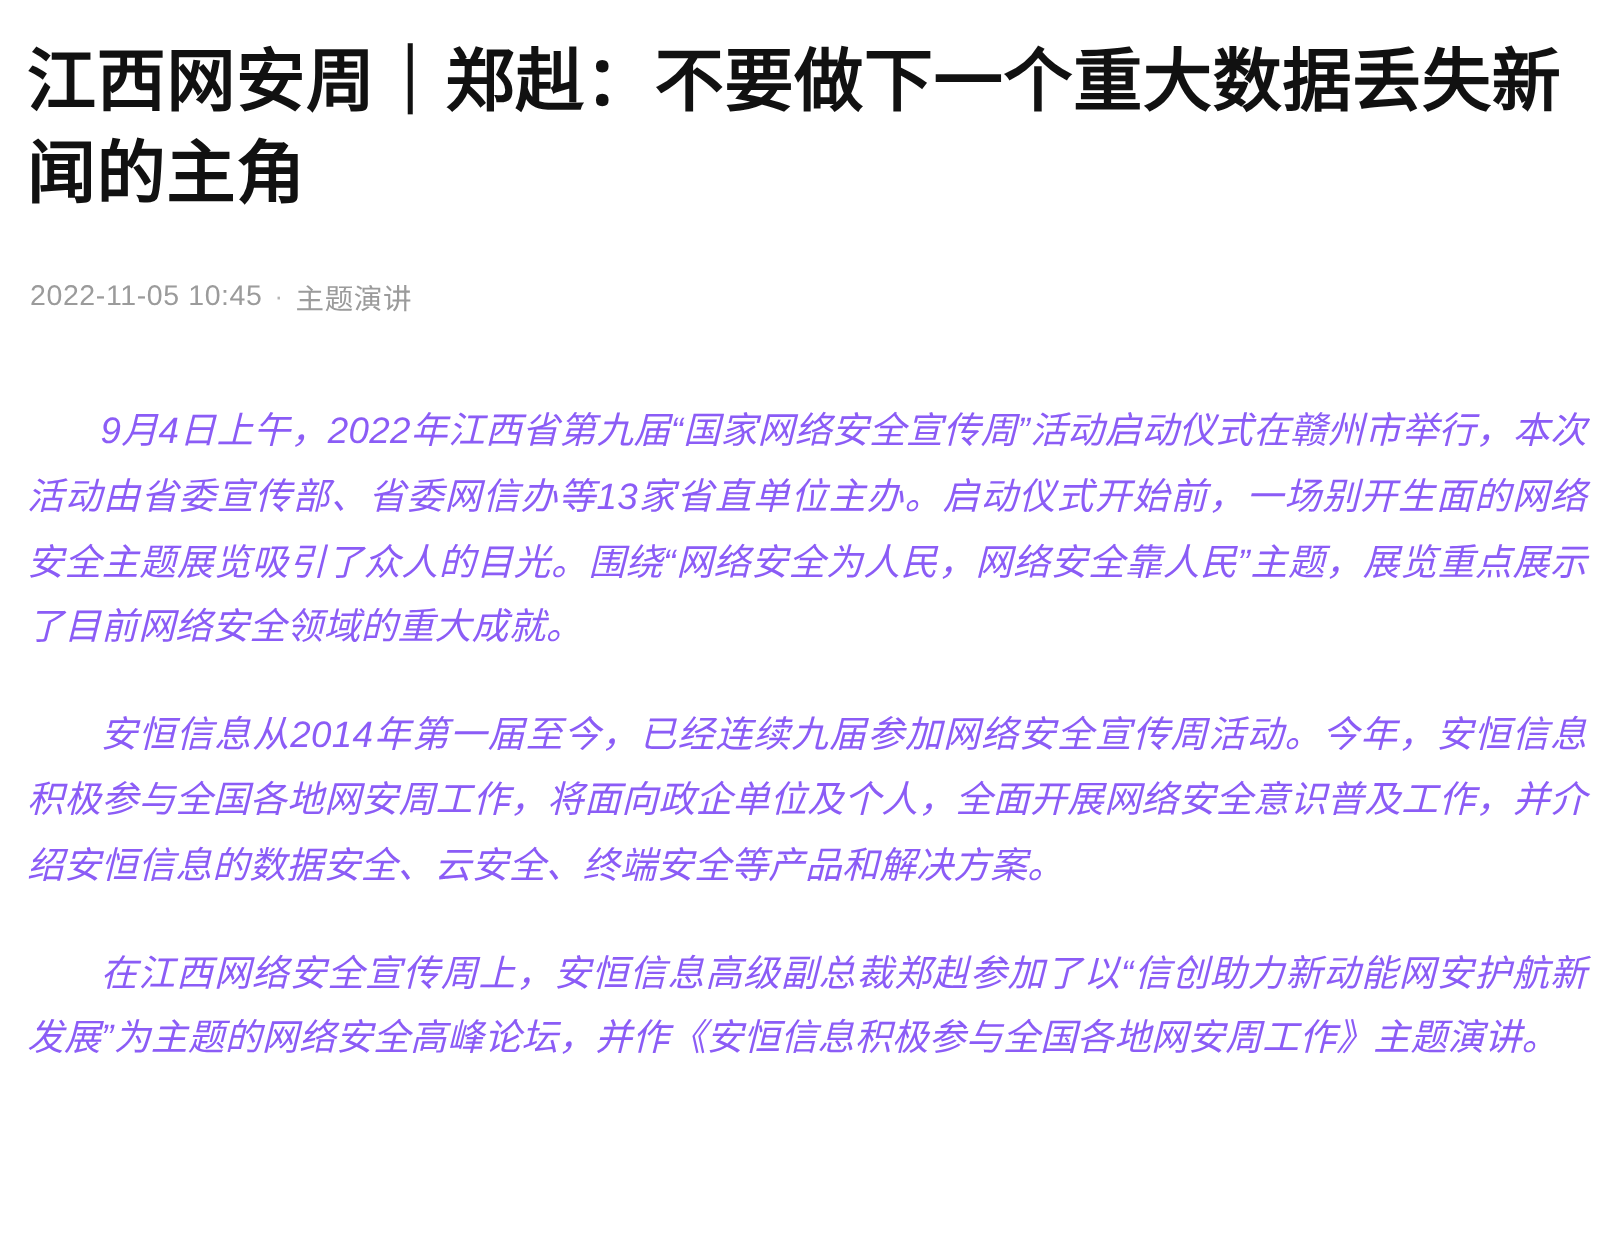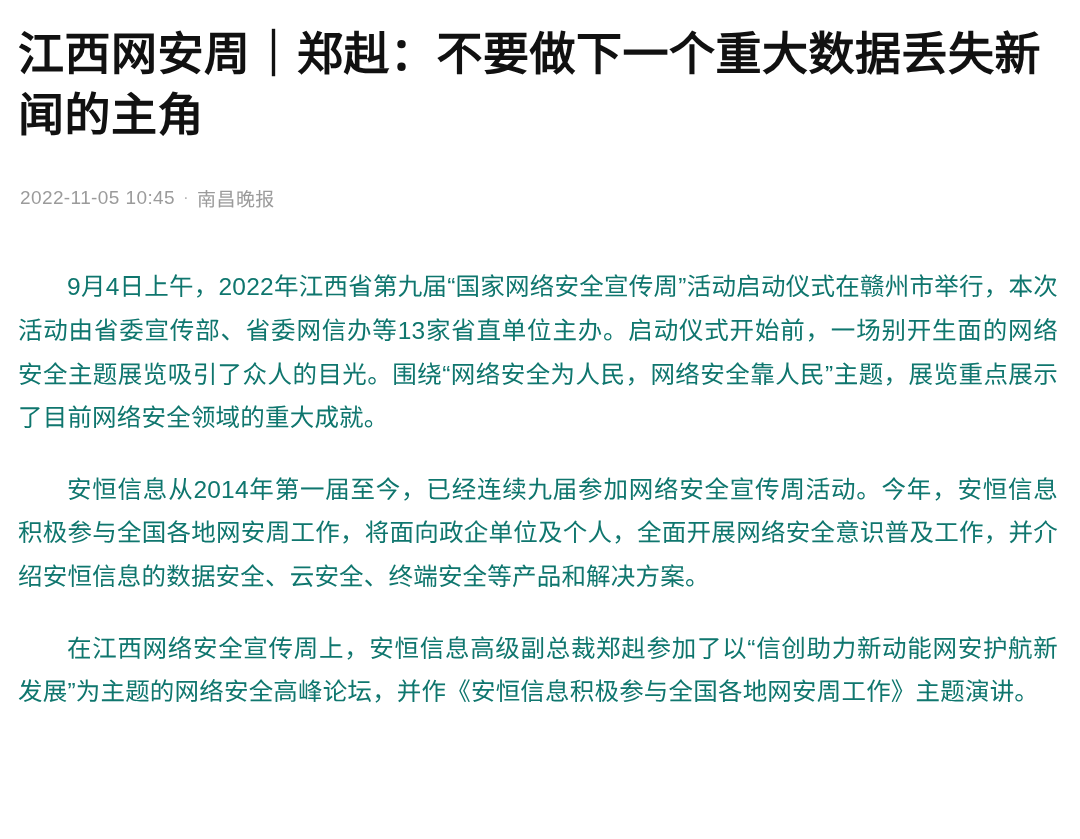--- a/index.html
+++ b/index.html
@@ -47,42 +47,43 @@
   .meta .source {
     color: #9b9b9b;
   }
   .body {
     margin-top: 54px;
     padding: 0 6px;
   }
   .para {
     font-size: 24.5px;
     line-height: 1.78;
-    color: #0f766e;
+    color: #8b5cf6;
     margin: 0 0 28px 0;
     text-indent: 2em;
     text-align: justify;
     word-break: break-all;
     letter-spacing: 0.2px;
+    font-style: italic;
   }
   .para:last-child {
     margin-bottom: 0;
   }
 </style>
 </head>
 <body>
 
 <div class="article">
 
   <h1 class="headline">江西网安周｜郑赳：不要做下一个重大数据丢失新闻的主角</h1>
 
   <div class="meta">
     <span>2022-11-05 10:45</span>
     <span class="dot">·</span>
-    <span class="source">南昌晚报</span>
+    <span class="source">主题演讲</span>
   </div>
 
   <div class="body">
     <p class="para">9月4日上午，2022年江西省第九届“国家网络安全宣传周”活动启动仪式在赣州市举行，本次活动由省委宣传部、省委网信办等13家省直单位主办。启动仪式开始前，一场别开生面的网络安全主题展览吸引了众人的目光。围绕“网络安全为人民，网络安全靠人民”主题，展览重点展示了目前网络安全领域的重大成就。</p>
     <p class="para">安恒信息从2014年第一届至今，已经连续九届参加网络安全宣传周活动。今年，安恒信息积极参与全国各地网安周工作，将面向政企单位及个人，全面开展网络安全意识普及工作，并介绍安恒信息的数据安全、云安全、终端安全等产品和解决方案。</p>
     <p class="para">在江西网络安全宣传周上，安恒信息高级副总裁郑赳参加了以“信创助力新动能网安护航新发展”为主题的网络安全高峰论坛，并作《安恒信息积极参与全国各地网安周工作》主题演讲。</p>
   </div>
 
 </div>
 

